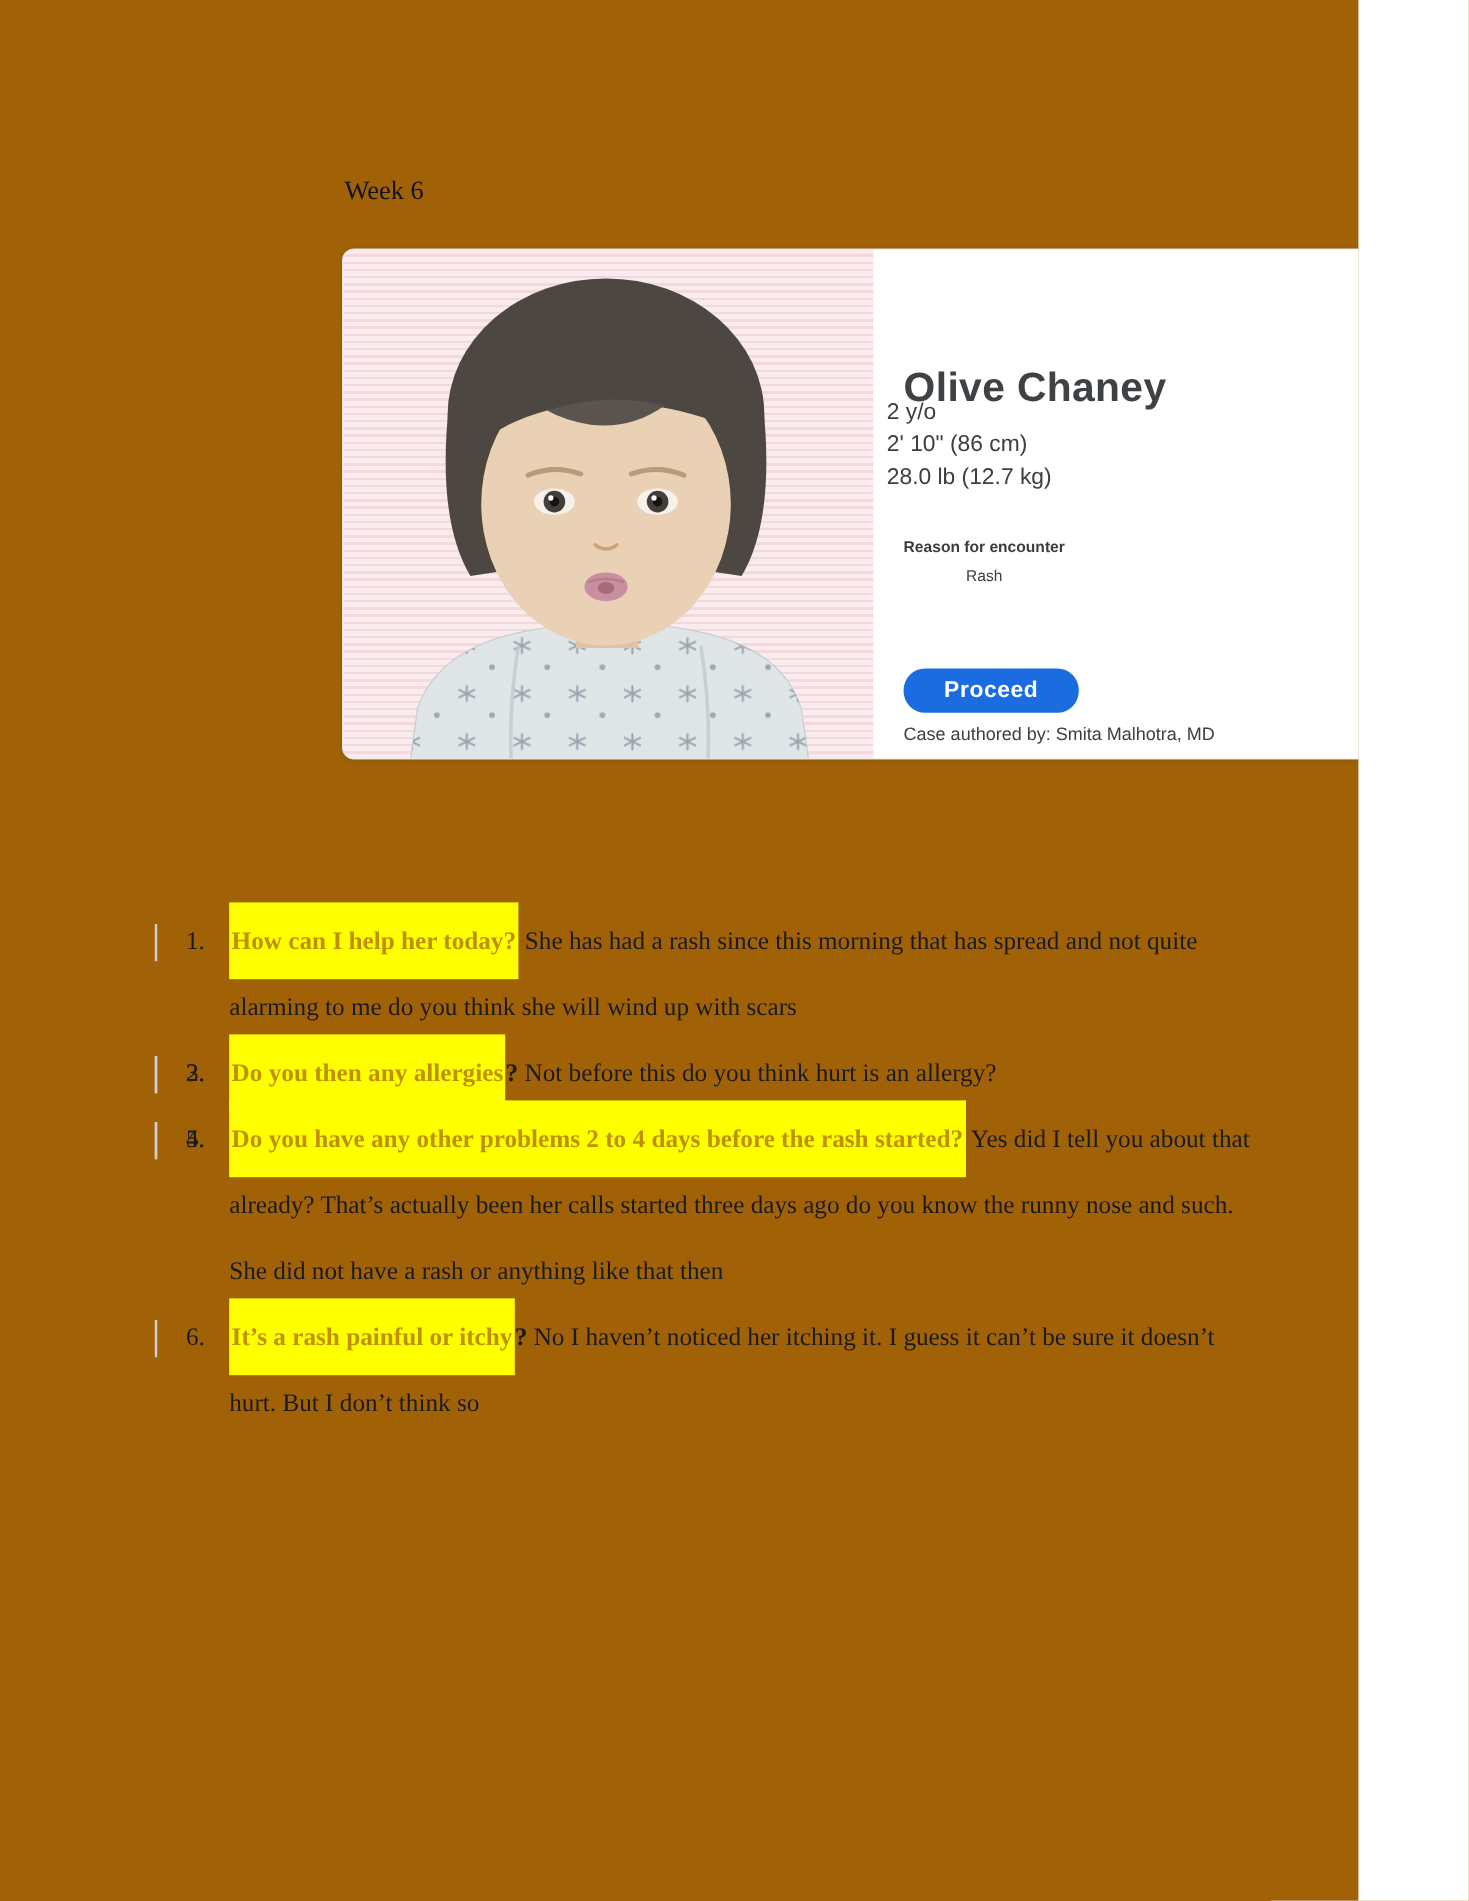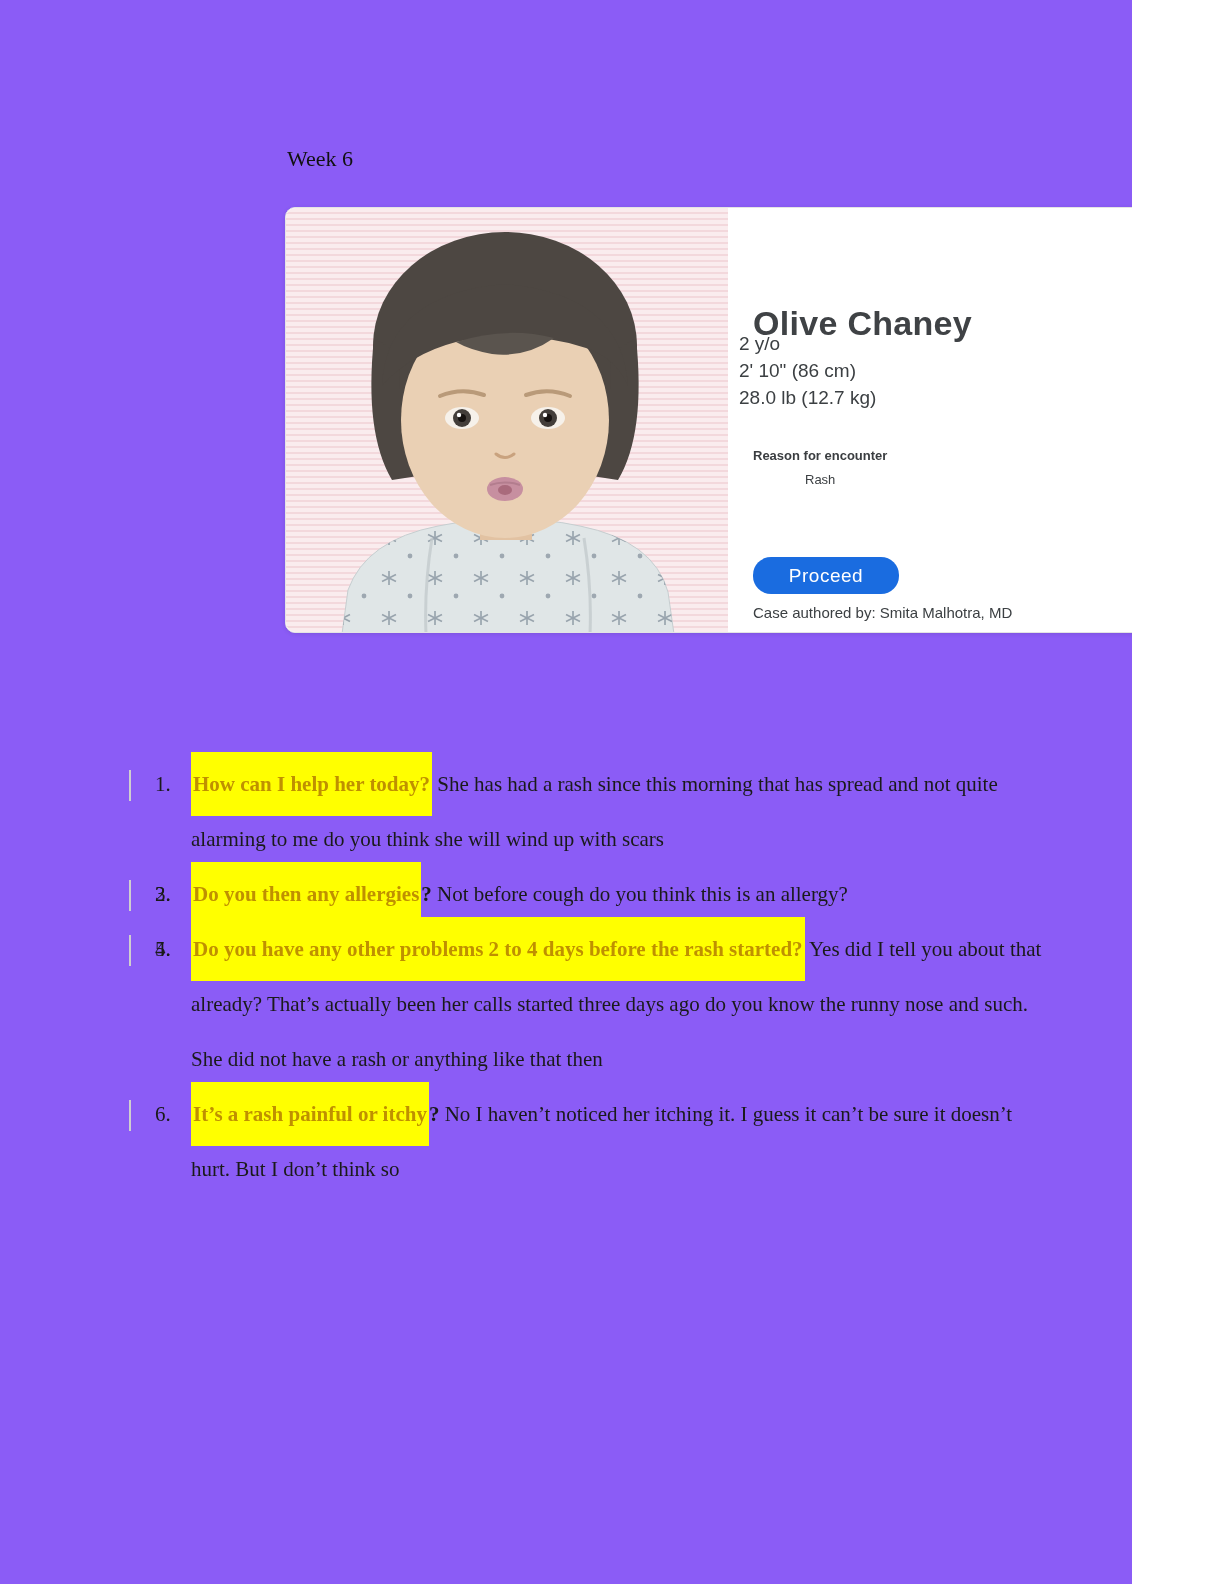--- a/index.html
+++ b/index.html
@@ -1,19 +1,19 @@
 <!DOCTYPE html>
 <html><head>
 <meta charset="utf-8">
 <style>
   * { margin:0; padding:0; box-sizing:border-box; }
   body { background:#ffffff; }
   .page {
     position:relative; width:1132px; height:1584px;
-    background:#8b5cf6; overflow:hidden;
+    background:#a16207; overflow:hidden;
     font-family:"Liberation Serif", serif; color:#1a1a1a;
   }
   .doc-header {
     position:absolute; left:287px; top:146px;
     font-size:22px; color:#111;
   }
   
   .patient-card {
     position:absolute; left:285px; top:207px;
     width:911px; height:426px;
@@ -40,21 +40,21 @@
     font-size:19px; line-height:27px; color:#3c4043;
   }
   .p-reason { position:absolute; left:25px; top:236px; font-size:13px; line-height:24px; color:#3c4043;text-align:center; }
   .p-reason .lbl { font-weight:bold; color:#3a3d40; }
   .proceed-btn {
     position:absolute; left:25px; top:349px;
     width:146px; height:37px;
     background:#1a6ce0; color:#ffffff;
     border:none; border-radius:18px;
     font-family:"Liberation Sans", sans-serif;
-    font-size:19px; font-weight:400; letter-spacing:.5px;
+    font-size:19px; font-weight:700; letter-spacing:.5px;
     cursor:pointer;
   }
   .p-authored {
     position:absolute; left:25px; top:396px;
     font-size:15px; color:#3c4043;
   }
   
   .qa-list {
     position:absolute; left:155px; top:757px; width:901px;
     font-size:21px; line-height:55px; color:#1a1a1a;
@@ -155,21 +155,21 @@
     </div>
 
     <div class="qa-item">
       <span class="change-bar"></span>
       <span class="qa-num">2.</span>
     </div>
 
     <div class="qa-item">
       <span class="change-bar"></span>
       <span class="qa-num">3.</span>
-      <span><span class="hl">Do you then any allergies</span><span class="qm">?</span><span> Not before cough do you think this is an allergy?</span></span>
+      <span><span class="hl">Do you then any allergies</span><span class="qm">?</span><span> Not before this do you think hurt is an allergy?</span></span>
     </div>
 
     <div class="qa-item">
       <span class="change-bar"></span>
       <span class="qa-num">4.</span>
     </div>
 
     <div class="qa-item">
       <span class="change-bar"></span>
       <span class="qa-num">5.</span>

